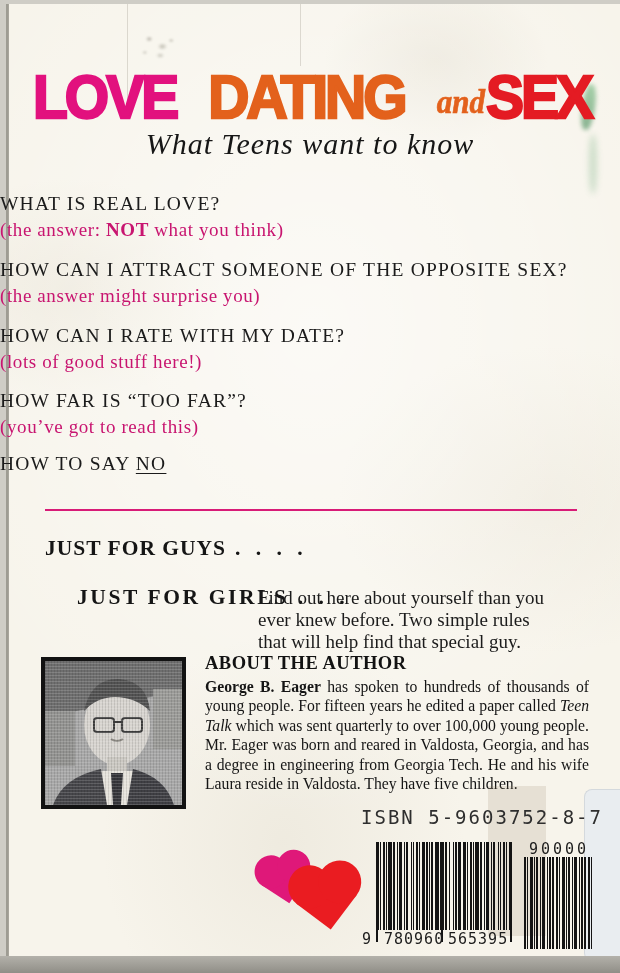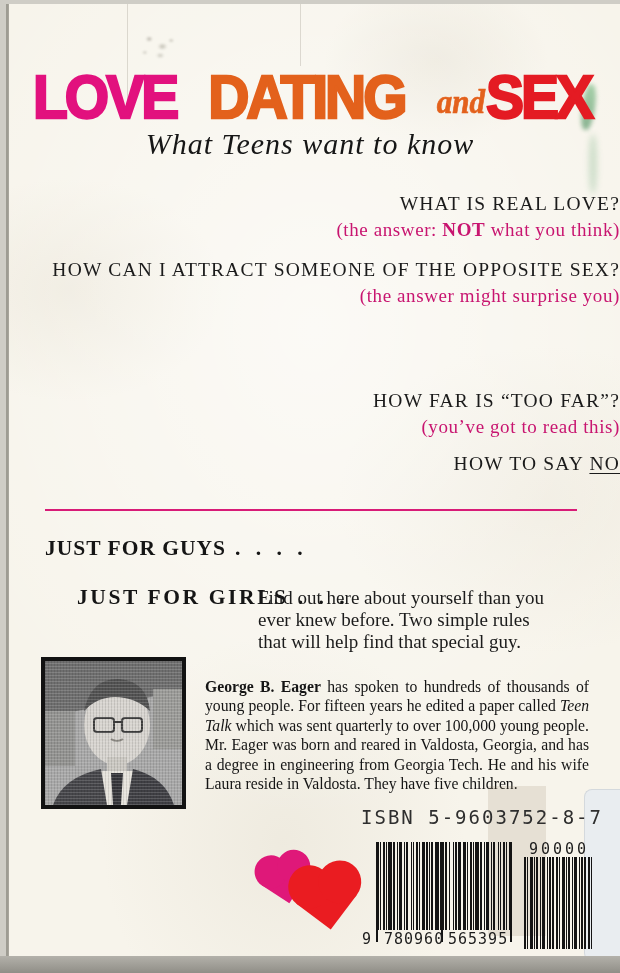--- a/index.html
+++ b/index.html
@@ -40,21 +40,21 @@
   .w-dating{color:var(--orange,#e3611c);}
   .w-sex{color:var(--red,#e41b23);}
   .and-sex{display:flex;align-items:flex-end;}
   .w-and{font-family:"Liberation Serif",serif;font-style:italic;font-weight:700;
     font-size:31px;letter-spacing:0;color:var(--orange,#e3611c);
     -webkit-text-stroke:0.6px currentColor;margin:0 1px 6px 0;}
   .subtitle{position:absolute;left:0;top:127px;width:620px;text-align:center;
     font-style:italic;font-size:30px;color:#161616;letter-spacing:1px;}
 
   
-  .q{position:absolute;left:0;width:620px;text-align:right;}
+  .q{position:absolute;left:0;width:620px;text-align:left;}
   .q-head{font-size:19.5px;color:#1b1b1b;letter-spacing:1.2px;line-height:26px;}
   .q-ans{font-size:19px;color:var(--answer_pink,#c81570);letter-spacing:.6px;line-height:25px;}
   .q-ans b{font-weight:700;}
   .u{text-decoration:underline;text-underline-offset:3px;}
   .rule{position:absolute;left:45px;top:509px;width:532px;height:2px;background:var(--rule_pink,#d81b77);}
 
   
   .jf-label{position:absolute;left:45px;font-weight:700;font-size:21.5px;color:#151515;white-space:nowrap;}
   .jf-label .dots{letter-spacing:5px;margin-left:9px;font-weight:700;}
   .ls-wide{letter-spacing:2.6px;margin-left:32px;}
@@ -126,20 +126,24 @@
   </div>
   <div class="subtitle">What Teens want to know</div>
 
   <div class="q" style="top:191px;">
     <div class="q-head">WHAT IS REAL LOVE?</div>
     <div class="q-ans"><span>(the answer: </span><b>NOT</b><span> what you think)</span></div>
   </div>
   <div class="q" style="top:257px;">
     <div class="q-head">HOW CAN I ATTRACT SOMEONE OF THE OPPOSITE SEX?</div>
     <div class="q-ans">(the answer might surprise you)</div>
+  </div>
+  <div class="q" style="top:323px;">
+    <div class="q-head">HOW CAN I RATE WITH MY DATE?</div>
+    <div class="q-ans">(lots of good stuff here!)</div>
   </div>
   <div class="q" style="top:388px;">
     <div class="q-head">HOW FAR IS “TOO FAR”?</div>
     <div class="q-ans">(you’ve got to read this)</div>
   </div>
   <div class="q" style="top:451px;">
     <div class="q-head"><span>HOW TO SAY </span><span class="u">NO</span></div>
   </div>
 
   <div class="rule"></div>
@@ -172,20 +176,21 @@
       </g>
       <path d="M66,78 Q72,82 78,78" stroke="#8d8a84" stroke-width="2" fill="none"></path>
       <rect x="62" y="96" width="20" height="16" fill="#cbc8c2"></rect>
       <polygon points="52,110 92,110 96,144 48,144" fill="#e6e3dc"></polygon>
       <polygon points="66,112 78,112 76,144 68,144" fill="#35353a"></polygon>
       <path d="M8,144 Q18,116 56,108 L62,144 Z" fill="#46464a"></path>
       <path d="M129,144 Q120,116 88,108 L82,144 Z" fill="#3f3f44"></path>
     </svg>
   </div>
 
+  <div class="about-head">ABOUT THE AUTHOR</div>
   <p class="about-para" style="margin:0;"><b>George B. Eager</b><span> has spoken to hundreds of thousands of young people. For fifteen years he edited a paper called </span><i>Teen Talk</i><span> which was sent quarterly to over 100,000 young people. Mr. Eager was born and reared in Valdosta, Georgia, and has a degree in engineering from Georgia Tech. He and his wife Laura reside in Valdosta. They have five children.</span></p>
 
   <div class="tape-strip"></div>
   <div class="sticker"></div>
   <div class="isbn-line">ISBN 5-9603752-8-7</div>
 
   <div class="barcode" style="left:376px;top:842px;width:140px;height:110px;">
     <div id="bc-main" class="bc-bars" style="width:136px;height:88px;">
         <div class="bar" style="left: 0px; width: 3px; height: 88px;"></div>
         <div class="bar" style="left: 4px; width: 1px; height: 88px;"></div>

